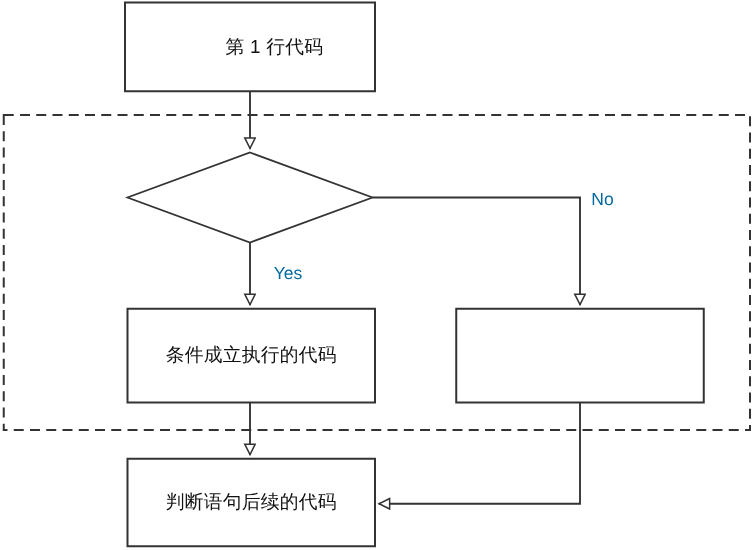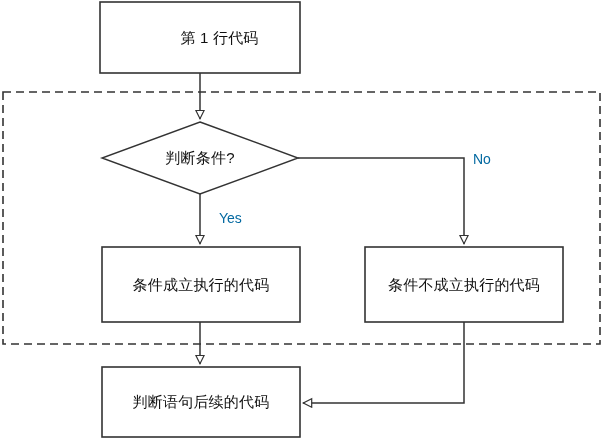--- a/index.html
+++ b/index.html
@@ -76,25 +76,23 @@
 
     <path d="M 298 158 L 464 158 L 464 244" fill="none" stroke="#333333" stroke-width="1.5" stroke-linejoin="miter" marker-end="url(#open-arrow)"></path>
 
     <path d="M 200 322 L 200 364" fill="none" stroke="#333333" stroke-width="1.5" marker-end="url(#open-arrow)"></path>
 
     <path d="M 464 322 L 464 403 L 303 403" fill="none" stroke="#333333" stroke-width="1.5" stroke-linejoin="miter" marker-end="url(#open-arrow)"></path>
   </svg>
 
   <div class="node-label" style="left:100px; top:2px; width:239px; height:71px;">第 1 行代码</div>
 
-  <div class="node-label" style="left:102px; top:122px; width:196px; height:72px;">判断条件?</div>
 
   <div class="node-label" style="left:102px; top:247px; width:198px; height:75px;">条件成立执行的代码</div>
 
-  <div class="node-label" style="left:365px; top:247px; width:198px; height:75px;">条件不成立执行的代码</div>
 
   <div class="node-label" style="left:102px; top:367px; width:198px; height:70px;">判断语句后续的代码</div>
 
   <div class="edge-label" style="left:219px; top:211px;text-align:right;">Yes</div>
 
   <div class="edge-label" style="left:473px; top:152px;">No</div>
 
 </div>
 
 </body></html>

